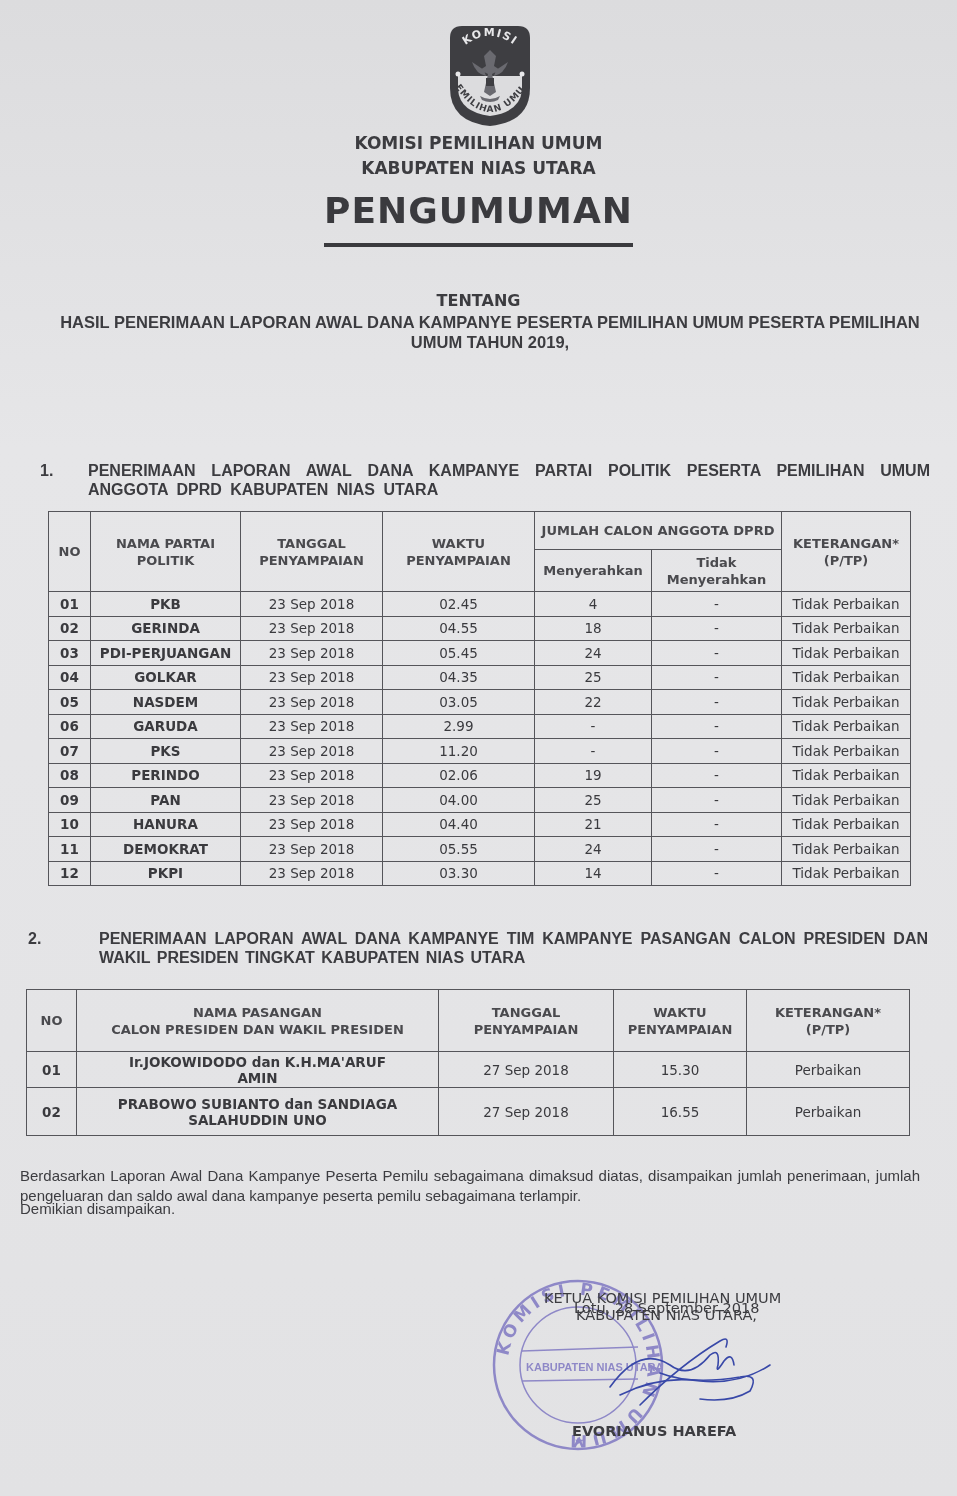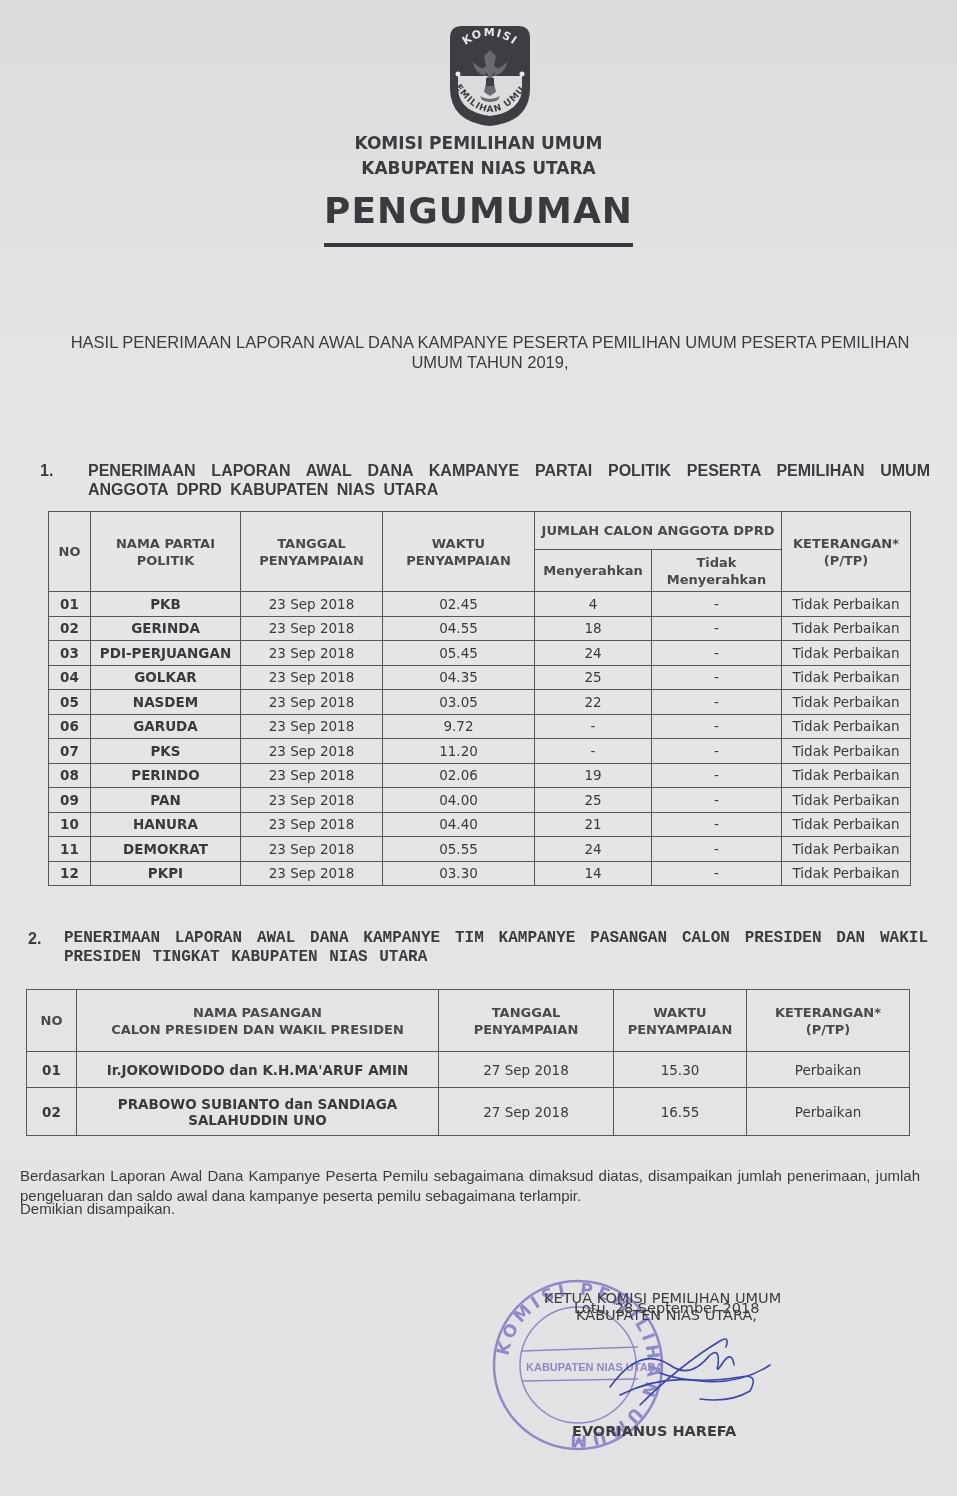--- a/index.html
+++ b/index.html
@@ -25,33 +25,33 @@
     font-weight: bold; font-size: 36px; letter-spacing: 1px; color: #3a3a3e; }
   .title span { border-bottom: 4px solid #3a3a3e; padding-bottom: 12px; }
 
   .nomor { position: absolute; left: 0; width: 957px; top: 254px; text-align: center;
     font-family: "Liberation Sans", sans-serif; font-size: 18px; color: #3c3c40; }
   .nomor .hand { font-family: "DejaVu Serif", serif; font-style: italic; font-size: 24px; }
 
   .tentang { position: absolute; left: 0; width: 957px; top: 291px; text-align: center;
     font-weight: bold; font-size: 16px; color: #3c3c40; }
 
-  .about { position: absolute; left: 50px; width: 880px; top: 332px; text-align: center;
-    font-family: "Liberation Sans", sans-serif; font-weight: normal; font-size: 16.5px; line-height: 20px; color: #3c3c40; }
+  .about { position: absolute; left: 50px; width: 880px; top: 312px; text-align: center;
+    font-family: "Liberation Sans", sans-serif; font-weight: bold; font-size: 16.5px; line-height: 20px; color: #3c3c40; }
 
   .intro { position: absolute; left: 40px; width: 890px; top: 391px;
     font-family: "Liberation Sans", sans-serif; font-size: 15.5px; line-height: 19px; text-align: justify; color: #3c3c40; }
 
   .sec-head { position: absolute; font-family: "Liberation Sans", sans-serif; font-weight: bold;
     font-size: 16px; line-height: 19px; color: #3c3c40; }
   .sec1 { left: 40px; width: 890px; top: 461px; }
   .sec2 { left: 28px; width: 900px; top: 929px; }
   .sec-head .num { position: absolute; left: 0; top: 0; }
   .sec-head .txt { display: block; margin-left: 48px; text-align: justify; text-align-last: left; word-spacing: 4px; }
-  .sec2 .txt { margin-left: 36px; word-spacing: 2px; font-family: Liberation Mono, monospace; }
+  .sec2 .txt { margin-left: 71px; word-spacing: 2px; }
 
   table { border-collapse: collapse; position: absolute; table-layout: fixed;
     font-family: "DejaVu Sans", sans-serif; color: #3a3a3e; }
   td, th { border: 1.5px solid #55555a; padding: 0; text-align: center; vertical-align: middle; }
   th { font-weight: bold; font-size: 13px; line-height: 17px; color: #4a4a4e; }
 
   .t1 { left: 48px; top: 511px; width: 862px; }
   .t1 td { font-size: 13.5px; height: 23.5px; }
   .t1 td.no, .t1 td.party { font-weight: bold; }
   .t1 td.ket { font-size: 13.5px; }
@@ -102,20 +102,21 @@
       <path d="M40 78 Q50 84 60 78 L58 82 Q50 86 42 82 Z"></path>
     </g>
   </svg>
 
   <div class="org l1">KOMISI PEMILIHAN UMUM</div>
   <div class="org l2">KABUPATEN NIAS UTARA</div>
 
   <div class="title"><span>PENGUMUMAN</span></div>
 
 
+  <div class="tentang">TENTANG</div>
   <div class="about">HASIL PENERIMAAN LAPORAN AWAL DANA KAMPANYE PESERTA PEMILIHAN UMUM PESERTA PEMILIHAN UMUM TAHUN 2019,</div>
 
 
   <div class="sec-head sec1">
     <span class="num">1.</span>
     <span class="txt">PENERIMAAN LAPORAN AWAL DANA KAMPANYE PARTAI POLITIK PESERTA PEMILIHAN UMUM ANGGOTA DPRD KABUPATEN NIAS UTARA</span>
   </div>
 
   <table class="t1">
     <colgroup>
@@ -184,21 +185,21 @@
           <td class="date">23 Sep 2018</td>
           <td class="time">03.05</td>
           <td class="num">22</td>
           <td class="num">-</td>
           <td class="ket">Tidak Perbaikan</td>
         </tr>
         <tr>
           <td class="no">06</td>
           <td class="party">GARUDA</td>
           <td class="date">23 Sep 2018</td>
-          <td class="time">9.72</td>
+          <td class="time">2.99</td>
           <td class="num">-</td>
           <td class="num">-</td>
           <td class="ket">Tidak Perbaikan</td>
         </tr>
         <tr>
           <td class="no">07</td>
           <td class="party">PKS</td>
           <td class="date">23 Sep 2018</td>
           <td class="time">11.20</td>
           <td class="num">-</td>
@@ -274,21 +275,21 @@
           <div>CALON PRESIDEN DAN WAKIL PRESIDEN</div>
         </th>
         <th style="padding:0 20px">TANGGAL PENYAMPAIAN</th>
         <th>WAKTU PENYAMPAIAN</th>
         <th style="padding:0 14px">KETERANGAN* (P/TP)</th>
       </tr>
     </thead>
     <tbody id="t2-body">
         <tr style="height: 36px;">
           <td class="no">01</td>
-          <td class="cand" style="padding: 0px 28px;">Ir.JOKOWIDODO dan K.H.MA'ARUF AMIN</td>
+          <td class="cand" style="padding: 0px 36px;">Ir.JOKOWIDODO dan K.H.MA'ARUF AMIN</td>
           <td class="date">27 Sep 2018</td>
           <td class="time">15.30</td>
           <td class="ket">Perbaikan</td>
         </tr>
         <tr style="height: 48px;">
           <td class="no">02</td>
           <td class="cand" style="padding: 0px 36px;">PRABOWO SUBIANTO dan SANDIAGA SALAHUDDIN UNO</td>
           <td class="date">27 Sep 2018</td>
           <td class="time">16.55</td>
           <td class="ket">Perbaikan</td>

